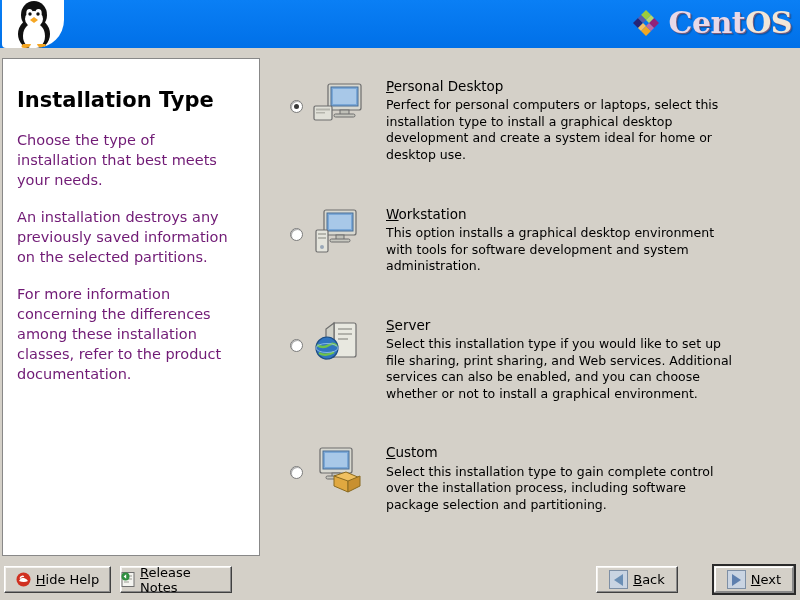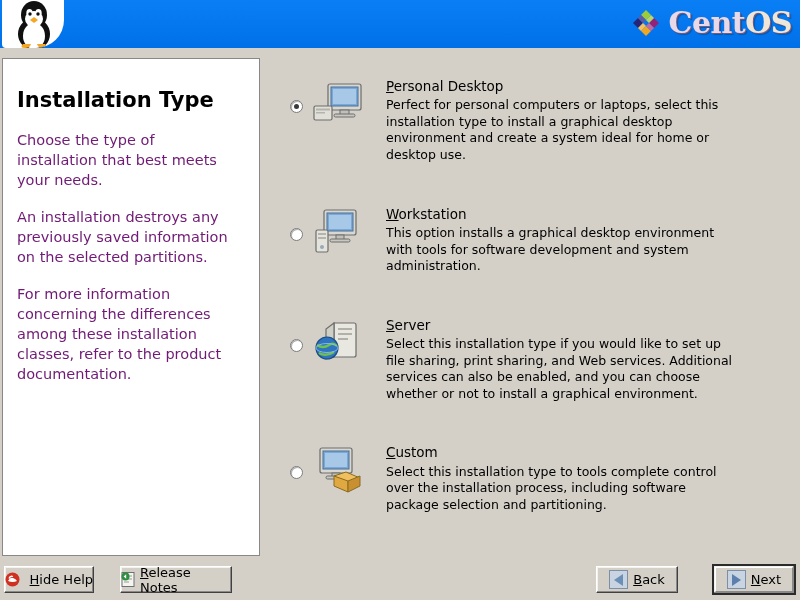--- a/index.html
+++ b/index.html
@@ -175,21 +175,21 @@
     font-size: 13px;
     color: #000000;
     display: flex;
     align-items: center;
     justify-content: center;
     gap: 5px;
     box-sizing: border-box;
     cursor: default;
   }
   .btn u { text-decoration: underline; }
-  #btn-hide-help { left: 4px; top: 6px; width: 90px; height: 27px; justify-content: space-between; }
+  #btn-hide-help { left: 4px; top: 6px; width: 107px; height: 27px; }
   #btn-release-notes { left: 120px; top: 6px; width: 112px; height: 27px; }
   #btn-back { left: 596px; top: 6px; width: 82px; height: 27px; }
   #btn-next {
     left: 712px; top: 4px; width: 84px; height: 31px;
     border: 2px solid #2b2b2b;
   }
   #btn-next .inner {
     position: absolute;
     left: 1px; top: 1px; right: 1px; bottom: 1px;
     border: 1px solid #ffffff;
@@ -277,21 +277,21 @@
           <rect x="23" y="13" width="23" height="15" fill="#a8c8e8"></rect>
           <rect x="30" y="34" width="9" height="5" fill="#c0c0b8" stroke="#6d6d6d" stroke-width="1"></rect>
           <rect x="24" y="38" width="21" height="3" rx="1.5" fill="#c8c8c0" stroke="#6d6d6d" stroke-width="1"></rect>
           <rect x="4" y="30" width="18" height="14" rx="1.5" fill="#e0e0d8" stroke="#6d6d6d" stroke-width="1.2"></rect>
           <rect x="6" y="32.5" width="14" height="2" fill="#b4b4ac"></rect>
           <rect x="6" y="36" width="9" height="1.5" fill="#b4b4ac"></rect>
         </svg>
       </div>
       <div class="opt-text">
         <div class="opt-title"><u>P</u><span>ersonal Desktop</span></div>
-        <div class="opt-desc">Perfect for personal computers or laptops, select this installation type to install a graphical desktop environment and create a system ideal for home or desktop use.</div>
+        <div class="opt-desc">Perfect for personal computers or laptops, select this installation type to install a graphical desktop development and create a system ideal for home or desktop use.</div>
       </div>
     </div>
 
     <div class="option-row">
       <span class="radio"></span>
       <div class="opt-icon">
         <svg width="54" height="54" viewBox="0 0 54 54">
           <rect x="14" y="6" width="32" height="25" rx="2" fill="#d8d8d0" stroke="#6d6d6d" stroke-width="1.2"></rect>
           <rect x="17" y="9" width="26" height="18" fill="#7aa8d8" stroke="#4a6f96" stroke-width="1"></rect>
           <rect x="19" y="11" width="22" height="14" fill="#a8c8e8"></rect>
@@ -339,21 +339,21 @@
           <rect x="15" y="11" width="22" height="14" fill="#a8c8e8"></rect>
           <rect x="22" y="31" width="8" height="4" fill="#c0c0b8" stroke="#6d6d6d" stroke-width="1"></rect>
           <rect x="16" y="34" width="20" height="3" rx="1.5" fill="#c8c8c0" stroke="#6d6d6d" stroke-width="1"></rect>
           <path d="M24 34 l12 -4 l14 6 l-12 5 z" fill="#f0c060" stroke="#8a6a20" stroke-width="1"></path>
           <path d="M24 34 v10 l14 6 v-11 z" fill="#e0a840" stroke="#8a6a20" stroke-width="1"></path>
           <path d="M38 39 l12 -5 v10 l-12 6 z" fill="#c89030" stroke="#8a6a20" stroke-width="1"></path>
         </svg>
       </div>
       <div class="opt-text">
         <div class="opt-title"><u>C</u><span>ustom</span></div>
-        <div class="opt-desc">Select this installation type to tools complete control over the installation process, including software package selection and partitioning.</div>
+        <div class="opt-desc">Select this installation type to gain complete control over the installation process, including software package selection and partitioning.</div>
       </div>
     </div>
 
   </div>
 
   <div class="footer">
 
     <div class="btn" id="btn-hide-help">
       <span class="hat-icon">
         <svg width="15" height="15" viewBox="0 0 15 15">

